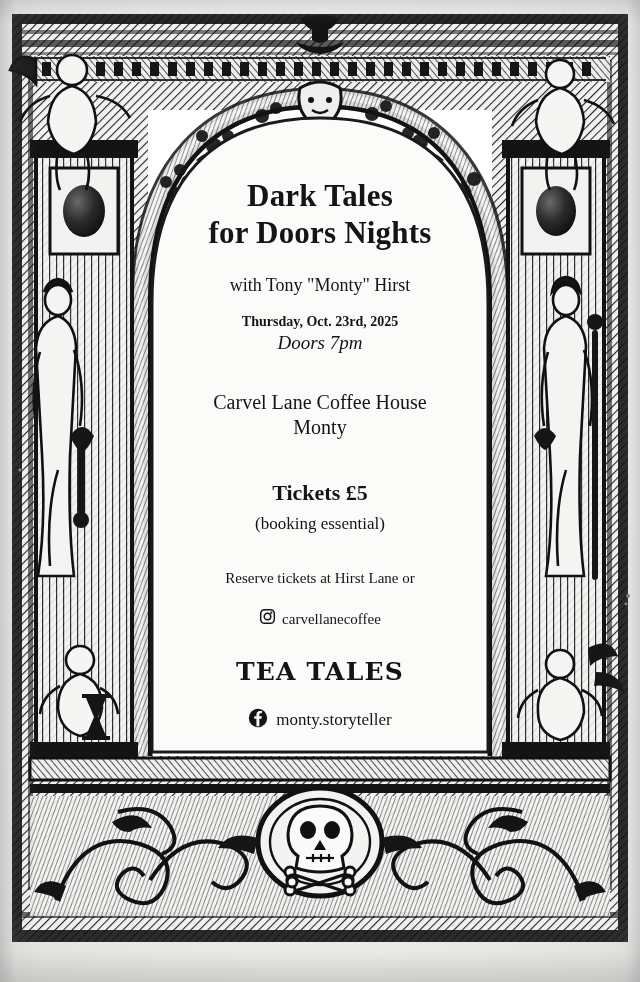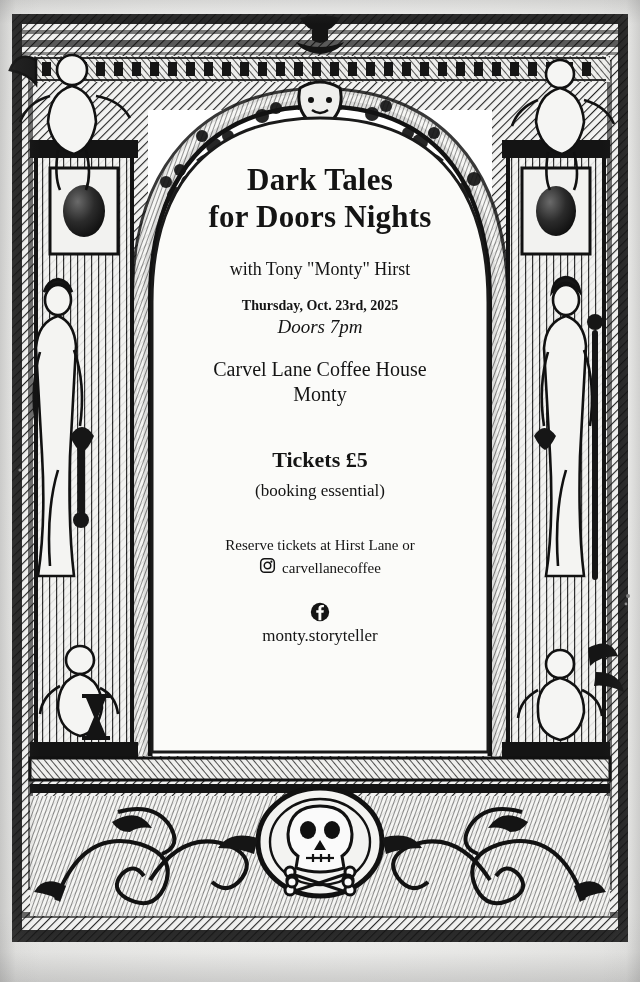--- a/index.html
+++ b/index.html
@@ -21,37 +21,37 @@
       linear-gradient(90deg, rgba(120,120,120,.30) 0px, rgba(150,150,150,.06) 16px, rgba(0,0,0,0) 40px),
       linear-gradient(270deg, rgba(120,120,120,.26) 0px, rgba(150,150,150,.05) 14px, rgba(0,0,0,0) 38px),
       linear-gradient(0deg, rgba(140,140,140,.35) 0px, rgba(150,150,150,.08) 30px, rgba(0,0,0,0) 70px),
       linear-gradient(180deg, rgba(110,110,110,.22) 0px, rgba(0,0,0,0) 24px);
   }
   #frame-wrap{position:absolute;left:0;top:0;width:640px;height:982px;}
   svg.art{position:absolute;left:0;top:0;}
   
   #text-panel{
     position:absolute;
-    left:150px;top:116px;width:340px;height:636px;
+    left:150px;top:132px;width:340px;height:636px;
     z-index:5;
     text-align:center;
     color:#141414;
   }
   .l1{font-size:31px;font-weight:bold;letter-spacing:.2px;line-height:1.18;margin:46px 0 0 0;}
   .l2{font-size:18px;margin:24px 0 0 0;}
   .l3{font-size:14px;font-weight:bold;margin:18px 0 0 0;}
   .l4{font-size:19px;margin:2px 0 0 0;font-style:italic;}
-  .l5{font-size:20px;margin:19px 0 0 0;line-height:1.25;}
+  .l5{font-size:20px;margin:36px 0 0 0;line-height:1.25;}
   .l6{font-size:22px;font-weight:bold;margin:40px 0 0 0;}
   .l7{font-size:17px;margin:8px 0 0 0;}
   .l8{font-size:15px;margin:34px 0 0 0;line-height:1.35;}
-  .handle-row{display:flex;align-items:center;justify-content:center;gap:6px;margin-top:2px;}
+  .handle-row{display:flex;align-items:center;justify-content:center;gap:6px;margin-top:20px;}
   .l9{font-size:25px;font-weight:bold;letter-spacing:1.2px;margin:26px 0 0 0;font-family:"DejaVu Serif", serif;}
   .l10{font-size:17px;margin:26px 0 0 0;}
-  .fbrow{display:flex;align-items:center;justify-content:center;margin-top:22px;flex-direction:column;}
+  .fbrow{display:flex;align-items:center;justify-content:center;gap:8px;margin-top:22px;}
   .l11{font-size:17px;}
   .ig-icon,.fb-icon{display:inline-block;vertical-align:middle;}
   .dot{position:absolute;}
 </style>
 </head>
 <body>
 
 <div id="poster">
 
   <div id="frame-wrap">
@@ -380,20 +380,21 @@
           <svg width="17" height="17" viewBox="0 0 24 24" aria-hidden="true">
             <rect x="2.4" y="2.4" width="19.2" height="19.2" rx="5.4" ry="5.4" fill="none" stroke="#141414" stroke-width="2.1"></rect>
             <circle cx="12" cy="12" r="4.6" fill="none" stroke="#141414" stroke-width="2.1"></circle>
             <circle cx="17.5" cy="6.6" r="1.5" fill="#141414"></circle>
           </svg>
         </span>
         <span>carvellanecoffee</span>
       </div>
     </div>
 
+    <div class="l9">TEA TALES</div>
 
 
     <div class="fbrow">
       <span class="fb-icon">
         <svg width="20" height="20" viewBox="0 0 24 24" aria-hidden="true">
           <circle cx="12" cy="12" r="11" fill="#141414"></circle>
           <path d="M13.6 22V12.9h2.6l.4-3.1h-3V7.9c0-.9.25-1.5 1.55-1.5H16.7V3.6c-.3-.04-1.3-.13-2.45-.13-2.43 0-4.1 1.48-4.1 4.2v2.13H7.5v3.1h2.65V22Z" fill="#fbfbf9"></path>
         </svg>
       </span>
       <span class="l11">monty.storyteller</span>

